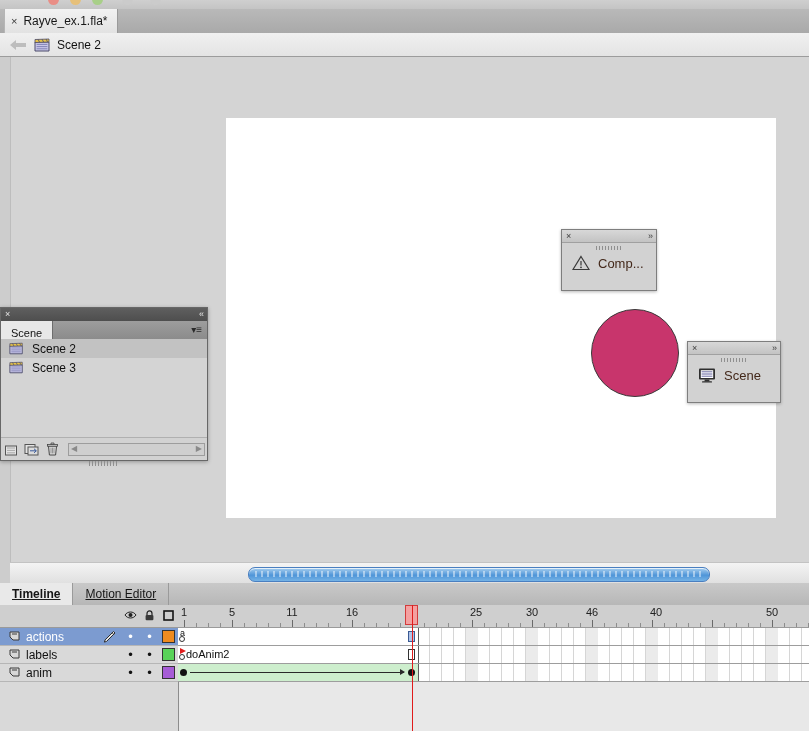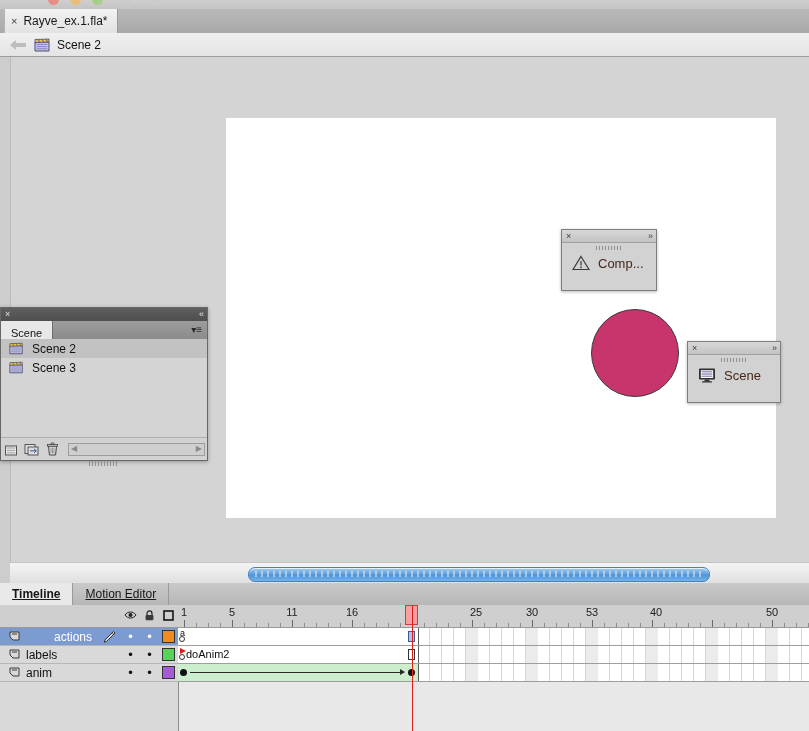--- a/index.html
+++ b/index.html
@@ -118,21 +118,21 @@
   .tl-lhead{height:22px;display:flex;align-items:center;justify-content:flex-end;
     gap:0;padding-right:0;background:#cfcfcf;border-bottom:1px solid #9a9a9a;}
   .lh-icon{width:19px;text-align:center;font-size:11px;color:#2a2a2a;}
   .lh-icon.sq{color:#151515;}
   .layer-row{height:18px;display:flex;align-items:center;
     border-bottom:1px solid #b6b6b6;box-sizing:border-box;}
   .layer-row.sel{background:#7c9bd0;}
   .layer-ico{width:26px;display:flex;align-items:center;justify-content:flex-end;
     padding-right:5px;box-sizing:border-box;}
   .layer-name{flex:1;font-size:12px;color:#111;}
-  .layer-row.sel .layer-name{color:#fff;margin-left:28px;}
+  .layer-row.sel .layer-name{color:#fff;}
   .layer-pencil{width:24px;display:flex;align-items:center;justify-content:center;}
   .layer-dot{width:19px;text-align:center;font-size:13px;line-height:1;color:#111;}
   .layer-row.sel .layer-dot{color:#fff;}
   .layer-sw{width:19px;display:flex;align-items:center;justify-content:center;}
   .layer-sw i{width:11px;height:11px;border:1px solid #333;display:block;}
 
   .tl-frames{position:absolute;left:178px;top:0;right:0;bottom:0;overflow:hidden;}
   .ruler{position:relative;height:22px;background:#cfcfcf;
     border-bottom:1px solid #9a9a9a;}
   .ruler-num{position:absolute;top:1px;font-size:11px;color:#222;
@@ -452,21 +452,21 @@
             <div class="ruler-tick" style="left: 606px;"></div>
             <div class="ruler-tick" style="left: 618px;"></div>
             <div class="ruler-tick" style="left: 630px;"></div>
             <div class="ruler-num" style="left: 6px;">1</div>
             <div class="ruler-num" style="left: 54px;">5</div>
             <div class="ruler-num" style="left: 114px;">11</div>
             <div class="ruler-num" style="left: 174px;">16</div>
             <div class="ruler-num" style="left: 234px;">20</div>
             <div class="ruler-num" style="left: 298px;">25</div>
             <div class="ruler-num" style="left: 354px;">30</div>
-            <div class="ruler-num" style="left: 414px;">53</div>
+            <div class="ruler-num" style="left: 414px;">46</div>
             <div class="ruler-num" style="left: 478px;">40</div>
             <div class="ruler-num" style="left: 534px; margin-top: 36px;">45</div>
             <div class="ruler-num" style="left: 594px;">50</div>
             <div class="ph-head" style="left: 227px;"></div>
           </div>
         <div id="frame-rows">
             <div class="frow">
               <div class="fgrid"></div>
               <div class="fshade" style="left:48px"></div>
               <div class="fshade" style="left:108px"></div>

